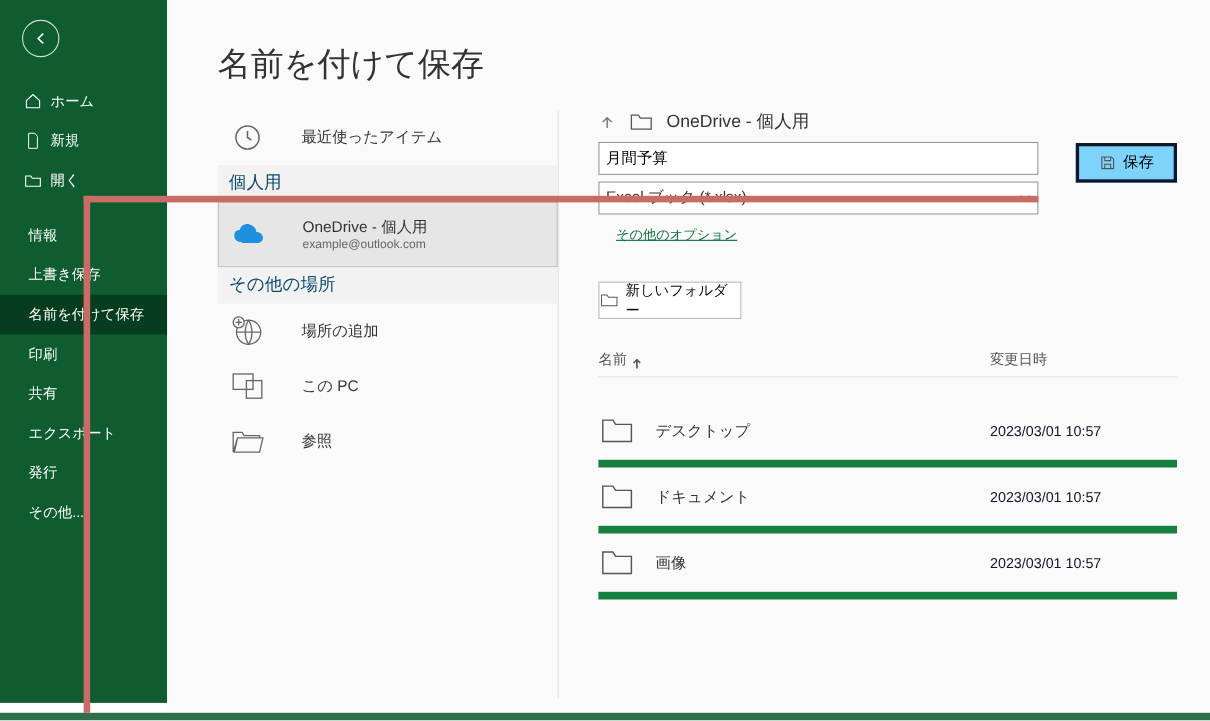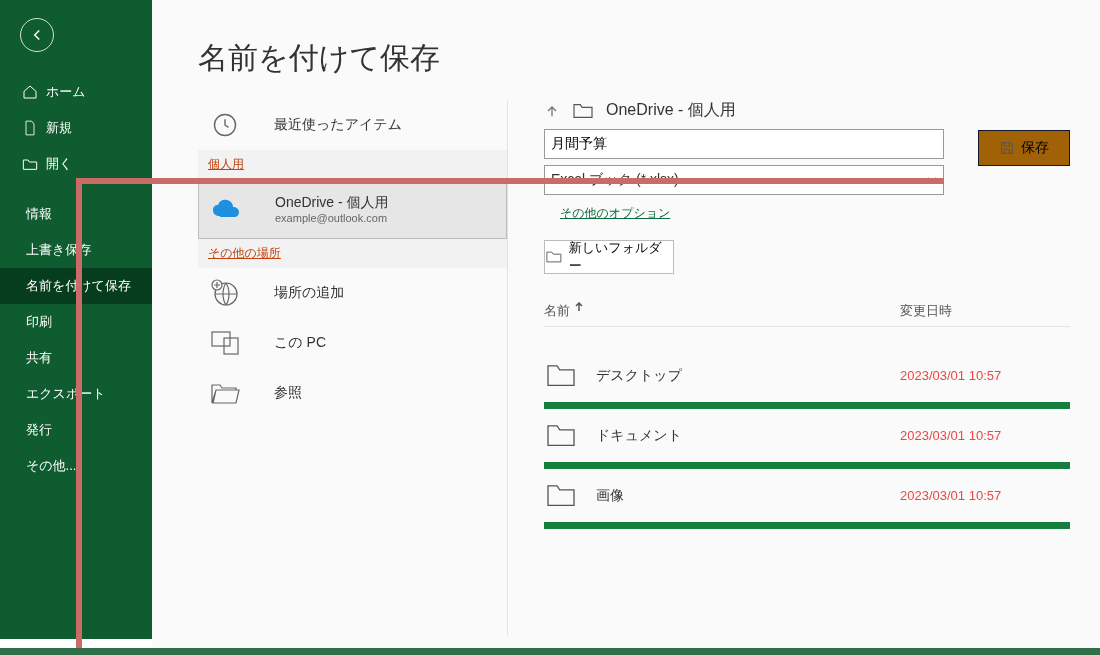--- a/index.html
+++ b/index.html
@@ -23,35 +23,35 @@
   
   .main { position:absolute; left:152px; right:0; top:0; bottom:0; background:#fafafa; }
   .page-title { font-size:30px; font-weight:400; color:#333; padding:38px 0 0 46px; }
   .cols { position:absolute; top:100px; left:46px; right:30px; bottom:20px; display:flex; }
   .col1 { width:310px; border-right:1px solid #e3e3e3; padding-right:0; }
   .col2 { flex:1; padding-left:36px; position:relative; }
   .loc-item { display:flex; align-items:center; gap:32px; height:50px; padding:0 10px; cursor:pointer; font-size:14px; color:#333; }
   .loc-item.selected { background:#e6e6e6; border:1px solid #bdbdbd; }
   .loc-icon { width:34px; height:34px; display:flex; align-items:center; justify-content:center; flex-shrink:0; }
   .loc-sub { font-size:11px; color:#666; }
-  .loc-head { font-size:12px; color:#c2410c; padding:6px 10px; background:#f2f2f2;text-decoration:underline; }
+  .loc-head { font-size:16px; color:#0c4a6e; padding:6px 10px; background:#f2f2f2; }
   
   .pathrow { display:flex; align-items:center; gap:12px; font-size:16px; color:#333; margin-bottom:8px; }
   .fileinput { width:400px; height:30px; border:1px solid #999; padding:0 6px; font-size:14px; }
   .filetype { width:400px; height:30px; border:1px solid #999; padding:0 6px; font-size:14px; color:#333; display:flex; align-items:center; margin-top:6px; background:#fff; }
-  .savebtn { position:absolute; right:0; top:30px; width:92px; height:36px; border:1px solid #0f172a; background:#a16207; display:flex; align-items:center; justify-content:center; gap:6px; font-size:14px; cursor:pointer; }
+  .savebtn { position:absolute; right:0; top:30px; width:92px; height:36px; border:3px solid #0f172a; background:#7dd3fc; display:flex; align-items:center; justify-content:center; gap:6px; font-size:14px; cursor:pointer; }
   .opts { color:#0b6b3a; font-size:12px; text-decoration:underline; cursor:pointer; display:inline-block; margin-top:10px;margin-left:16px; }
-  .newfolder { margin-top:18px; border:1px solid #bbb; background:#fff; height:34px; width:130px; display:flex; align-items:center; justify-content:center; gap:6px; font-size:13px; cursor:pointer; }
+  .newfolder { margin-top:34px; border:1px solid #bbb; background:#fff; height:34px; width:130px; display:flex; align-items:center; justify-content:center; gap:6px; font-size:13px; cursor:pointer; }
   .listhead { display:flex; margin-top:28px; color:#555; font-size:13px; border-bottom:1px solid #e3e3e3; padding-bottom:6px; }
-  .listhead .h1 { flex:1; display:flex; align-items:flex-start; gap:4px; }
+  .listhead .h1 { flex:1; display:flex; align-items:flex-end; gap:4px; }
   .listhead .h2 { width:170px; text-align:left; }
   .item { display:flex; align-items:center; height:60px; border-bottom:7px solid #15803d; font-size:14px; cursor:pointer; }
   .item .fi { width:36px; height:28px; margin-right:16px; }
   .item .nm { flex:1; color:#333; }
-  .item .dt { width:170px; color:#ef4444; font-size:13px; }
+  .item .dt { width:170px; color:#0f172a; font-size:13px; }
   
   .footer { position:absolute; left:0; right:0; bottom:0; height:7px; background:#2f6f4a; }
   
   .annot-top { position:absolute; left:76px; top:178px; right:156px; height:6px; background:#c96b66; }
   .annot-left { position:absolute; left:76px; top:178px; width:6px; height:470px; background:#c96b66; }
   svg { display:block; }
 </style>
 </head>
 <body>
 

